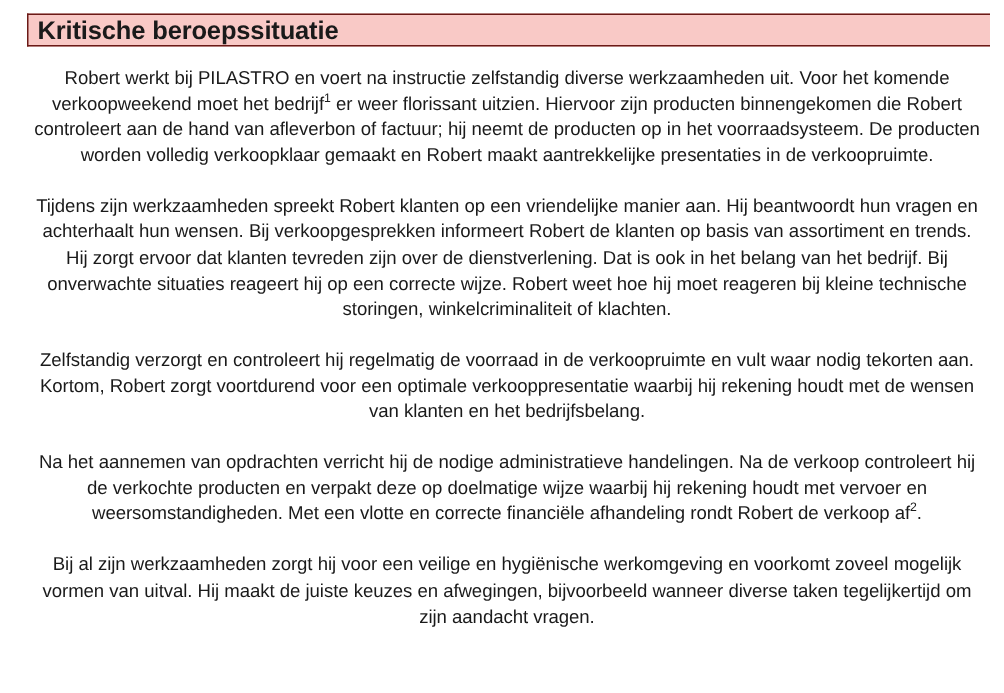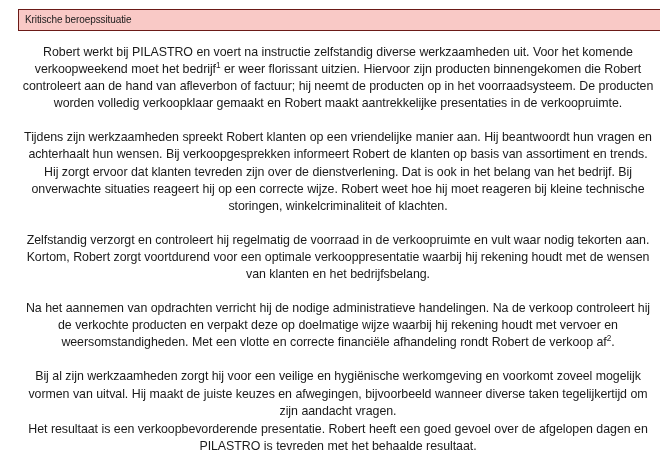--- a/index.html
+++ b/index.html
@@ -32,22 +32,22 @@
     height: 22px;
     box-sizing: border-box;
     background: #f9c9c6;
     border-top: 1.5px solid #6b1a17;
     border-bottom: 1.5px solid #6b1a17;
     border-left: 1.5px solid #6b1a17;
     display: flex;
     align-items: center;
   }
   .heading-bar .heading-text {
-    font-size: 10px;
-    font-weight: normal;
+    font-size: 17px;
+    font-weight: bold;
     color: #1a1a1a;
     letter-spacing: -0.1px;
     padding-left: 6px;
     line-height: 1;
     white-space: nowrap;
   }
 
   
   .body-block {
     position: absolute;
@@ -92,16 +92,15 @@
     <p class="para"><span>Robert werkt bij PILASTRO en voert na instructie zelfstandig diverse werkzaamheden uit. Voor het komende verkoopweekend moet het bedrijf</span><sup>1</sup><span> er weer florissant uitzien. Hiervoor zijn producten binnengekomen die Robert controleert aan de hand van afleverbon of factuur; hij neemt de producten op in het voorraadsysteem. De producten worden volledig verkoopklaar gemaakt en Robert maakt aantrekkelijke presentaties in de verkoopruimte.</span></p>
 
     <p class="para gap"><span>Tijdens zijn werkzaamheden spreekt Robert klanten op een vriendelijke manier aan. Hij beantwoordt hun vragen en achterhaalt hun wensen. Bij verkoopgesprekken informeert Robert de klanten op basis van assortiment en trends. Hij zorgt ervoor dat klanten tevreden zijn over de dienstverlening. Dat is ook in het belang van het bedrijf. Bij onverwachte situaties reageert hij op een correcte wijze. Robert weet hoe hij moet reageren bij kleine technische storingen, winkelcriminaliteit of klachten.</span></p>
 
     <p class="para gap"><span>Zelfstandig verzorgt en controleert hij regelmatig de voorraad in de verkoopruimte en vult waar nodig tekorten aan. Kortom, Robert zorgt voortdurend voor een optimale verkooppresentatie waarbij hij rekening houdt met de wensen van klanten en het bedrijfsbelang.</span></p>
 
     <p class="para gap"><span>Na het aannemen van opdrachten verricht hij de nodige administratieve handelingen. Na de verkoop controleert hij de verkochte producten en verpakt deze op doelmatige wijze waarbij hij rekening houdt met vervoer en weersomstandigheden. Met een vlotte en correcte financiële afhandeling rondt Robert de verkoop af</span><sup>2</sup><span>.</span></p>
 
     <p class="para gap"><span>Bij al zijn werkzaamheden zorgt hij voor een veilige en hygiënische werkomgeving en voorkomt zoveel mogelijk vormen van uitval. Hij maakt de juiste keuzes en afwegingen, bijvoorbeeld wanneer diverse taken tegelijkertijd om zijn aandacht vragen.</span></p>
 
-    <p class="para tight"><span>Het resultaat is een verkoopbevorderende presentatie. Robert heeft een goed gevoel over de afgelopen dagen en PILASTRO is tevreden met het behaalde resultaat.</span></p>
 
   </div>
 </div>
 
 </body></html>

